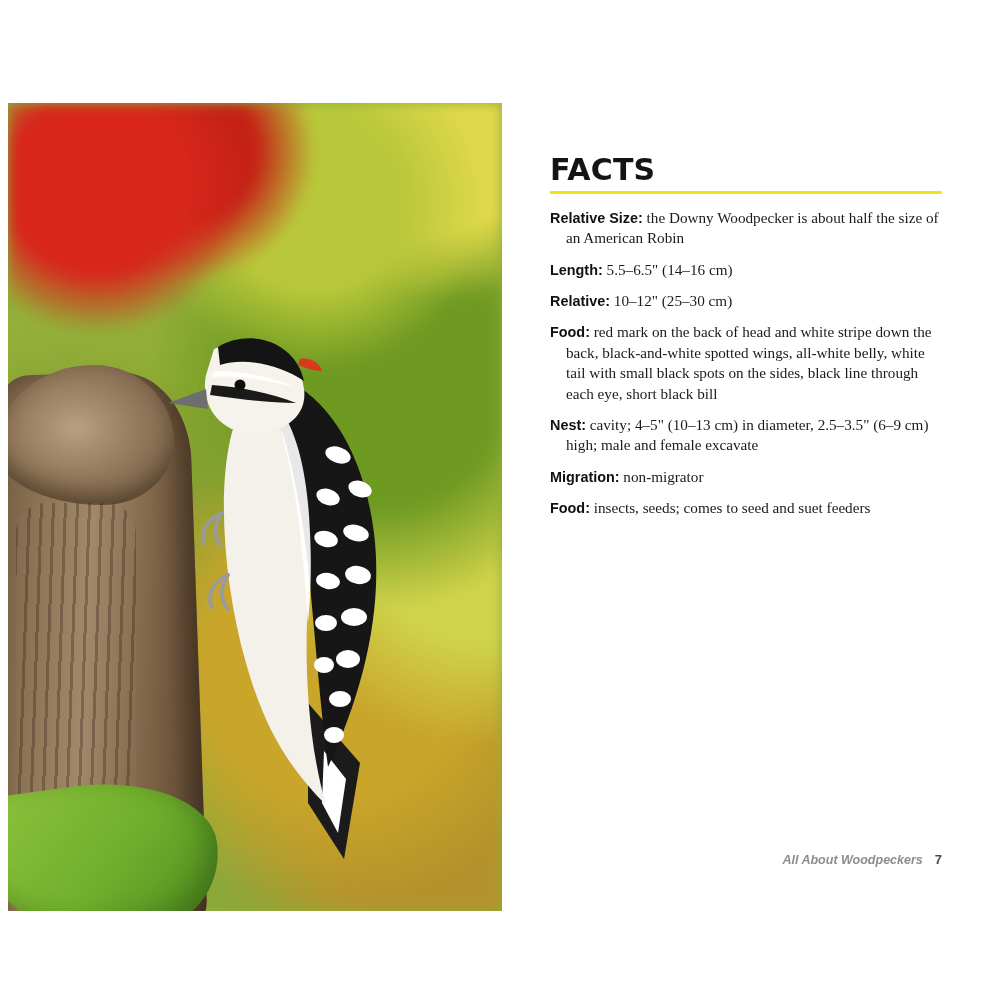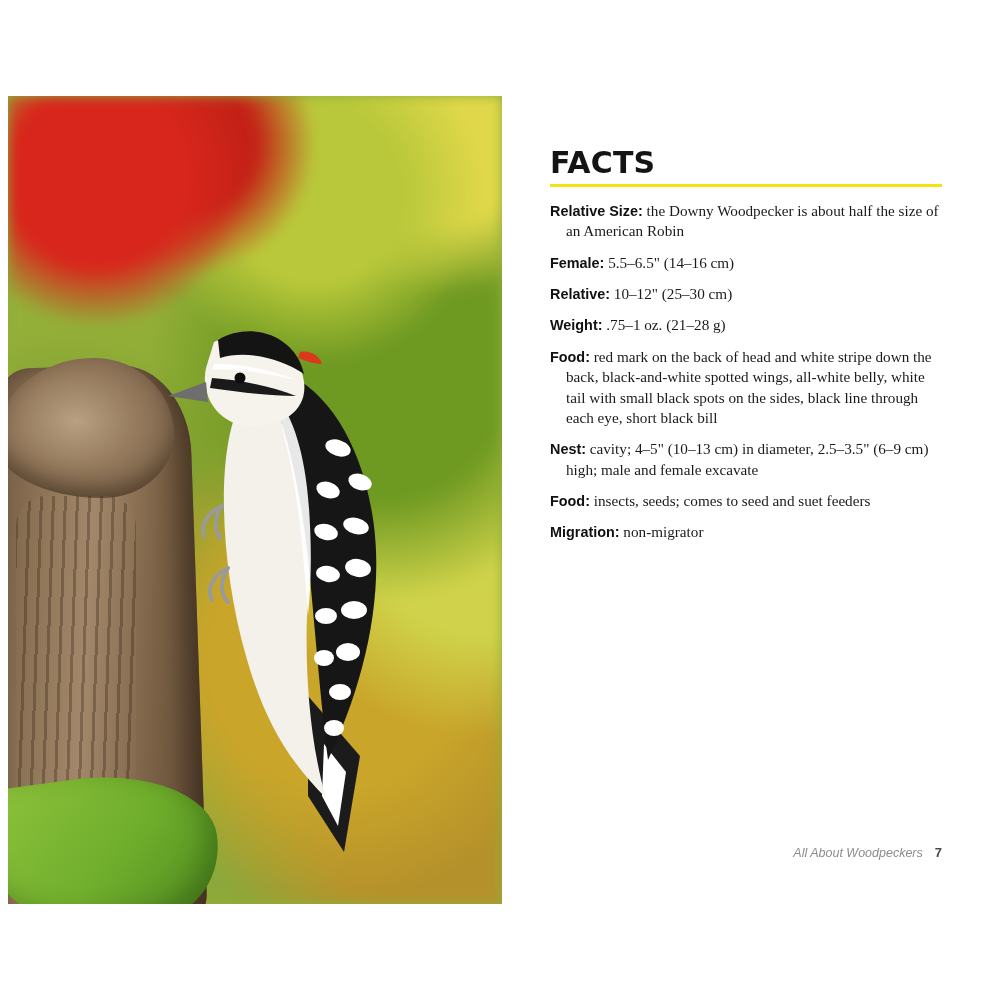--- a/index.html
+++ b/index.html
@@ -11,21 +11,21 @@
     width: 1000px;
     height: 1000px;
     font-family: "Liberation Sans", sans-serif;
     position: relative;
     overflow: hidden;
   }
 
   .page-spread {
     position: absolute;
     left: 8px;
-    top: 96px;
+    top: 103px;
     width: 984px;
     height: 808px;
     background: #1d4ed8;
     display: flex;
   }
 
   
   .photo-page {
     position: relative;
     width: 494px;
@@ -152,21 +152,21 @@
   .footer {
     position: absolute;
     right: 50px;
     bottom: 44px;
     display: flex;
     align-items: baseline;
     gap: 12px;
   }
   .footer-title {
     font-family: "Liberation Sans", sans-serif;
-    font-weight: normal;
+    font-weight: bold;
     font-style: italic;
     font-size: 12.5px;
     color: #8d8d8d;
   }
   .footer-page {
     font-family: "Liberation Sans", sans-serif;
     font-weight: bold;
     font-size: 13px;
     color: #4a4a4a;
   }
@@ -235,39 +235,36 @@
 
   <div class="facts-page">
     <div class="facts-inner">
       <h1 class="facts-title">FACTS</h1>
       <div class="title-rule"></div>
 
       <p class="fact">
         <b>Relative Size:</b><span> the Downy Woodpecker is about half the size of an American Robin</span>
       </p>
       <p class="fact">
-        <b>Female:</b><span> 5.5–6.5" (14–16 cm)</span>
+        <b>Length:</b><span> 5.5–6.5" (14–16 cm)</span>
       </p>
       <p class="fact">
         <b>Relative:</b><span> 10–12" (25–30 cm)</span>
       </p>
       <p class="fact">
-        <b>Weight:</b><span> .75–1 oz. (21–28 g)</span>
-      </p>
-      <p class="fact">
         <b>Food:</b><span> red mark on the back of head and white stripe down the back, black-and-white spotted wings, all-white belly, white tail with small black spots on the sides, black line through each eye, short black bill</span>
       </p>
       <p class="fact">
         <b>Nest:</b><span> cavity; 4–5" (10–13 cm) in diameter, 2.5–3.5" (6–9 cm) high; male and female excavate</span>
       </p>
       <p class="fact">
+        <b>Migration:</b><span> non-migrator</span>
+      </p>
+      <p class="fact">
         <b>Food:</b><span> insects, seeds; comes to seed and suet feeders</span>
-      </p>
-      <p class="fact">
-        <b>Migration:</b><span> non-migrator</span>
       </p>
     </div>
 
     <div class="footer">
       <span class="footer-title">All About Woodpeckers</span>
       <span class="footer-page">7</span>
     </div>
   </div>
 
 </div>

